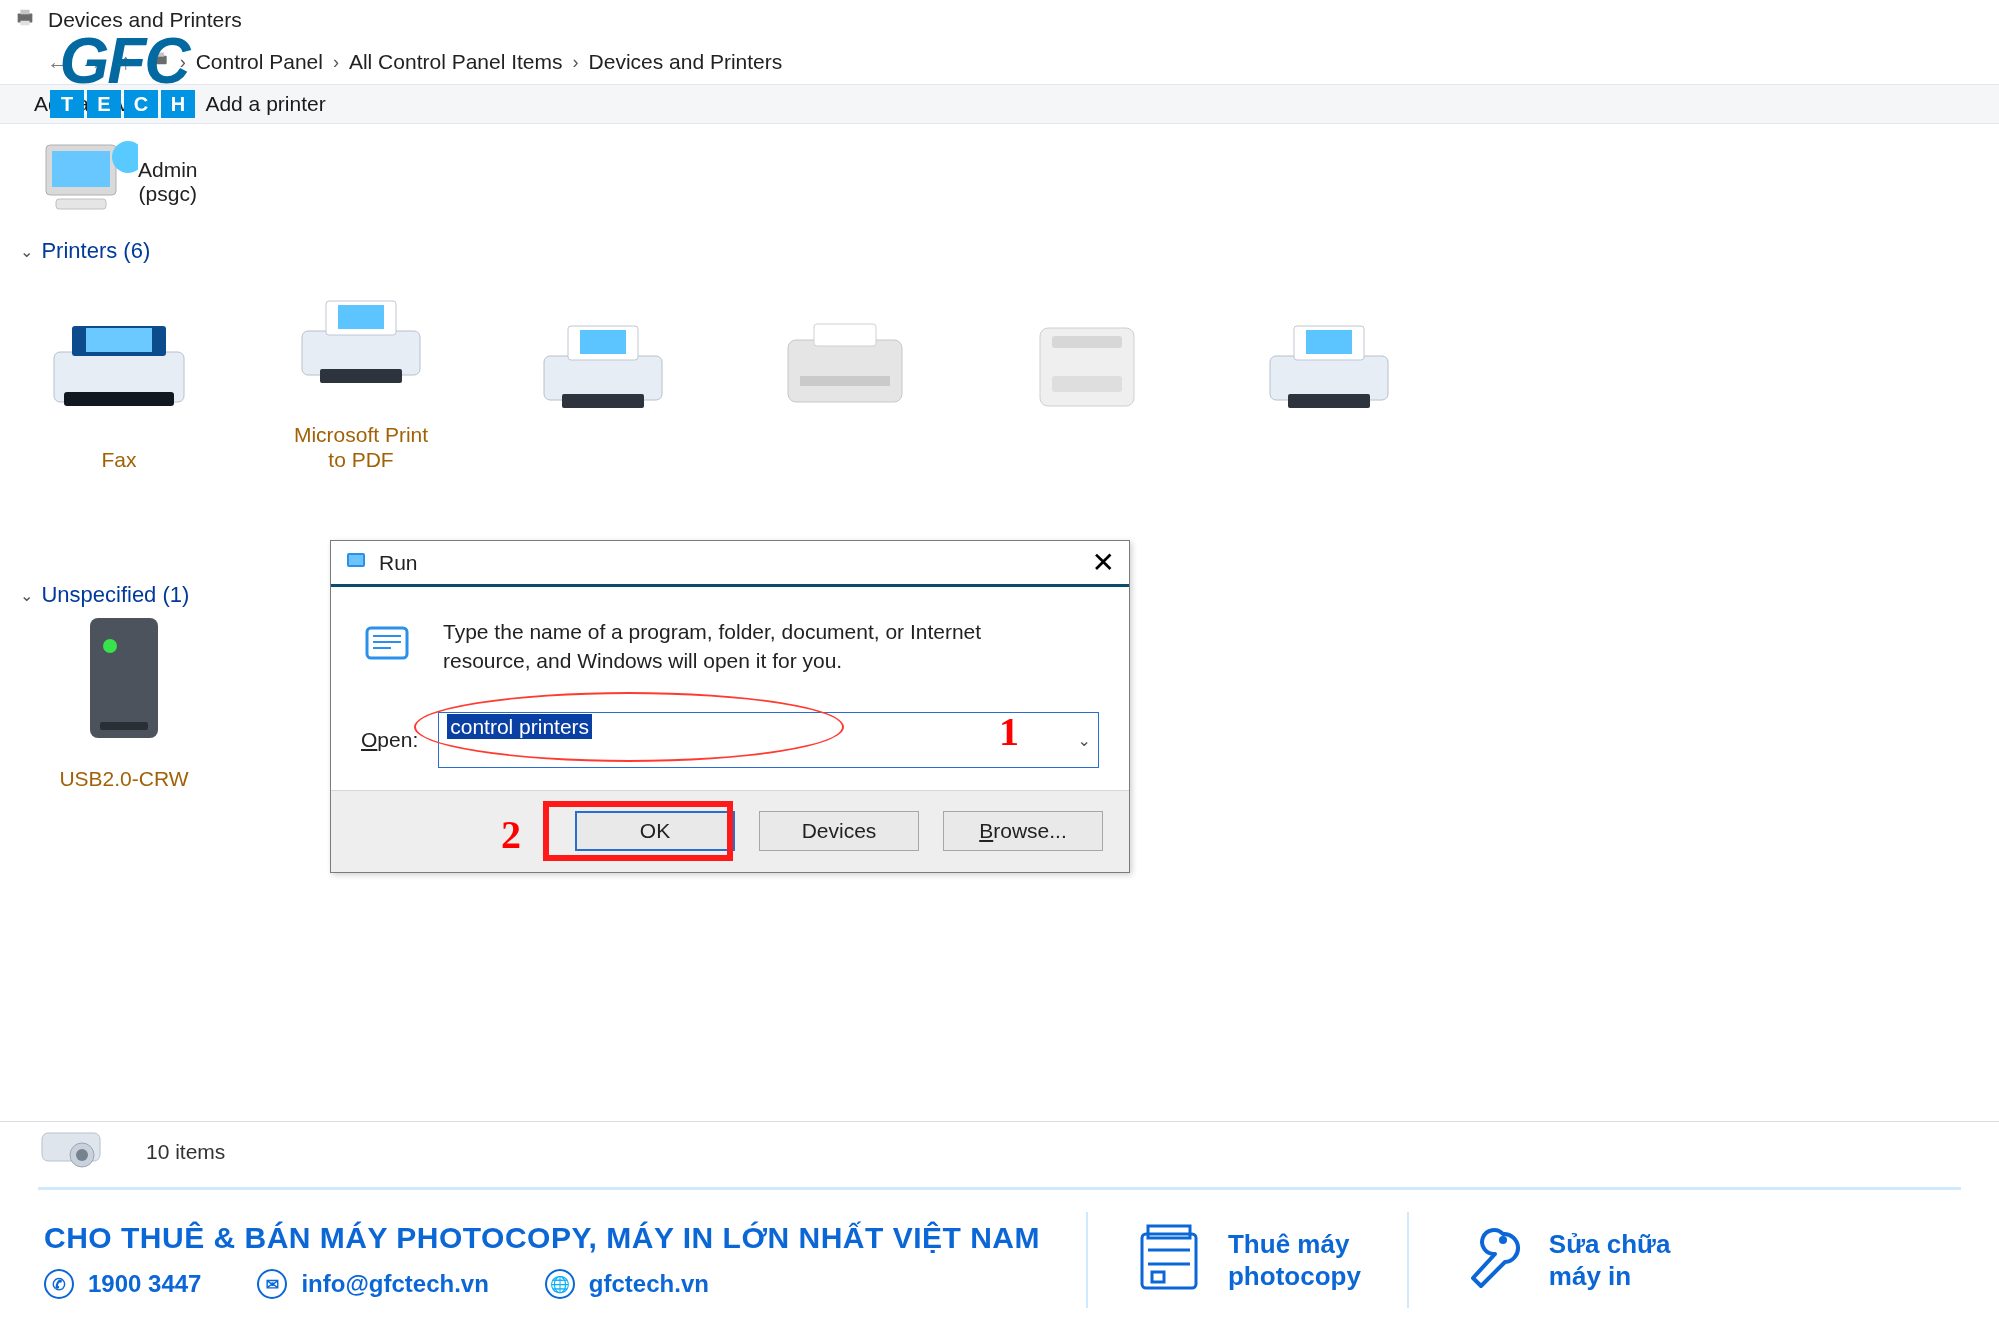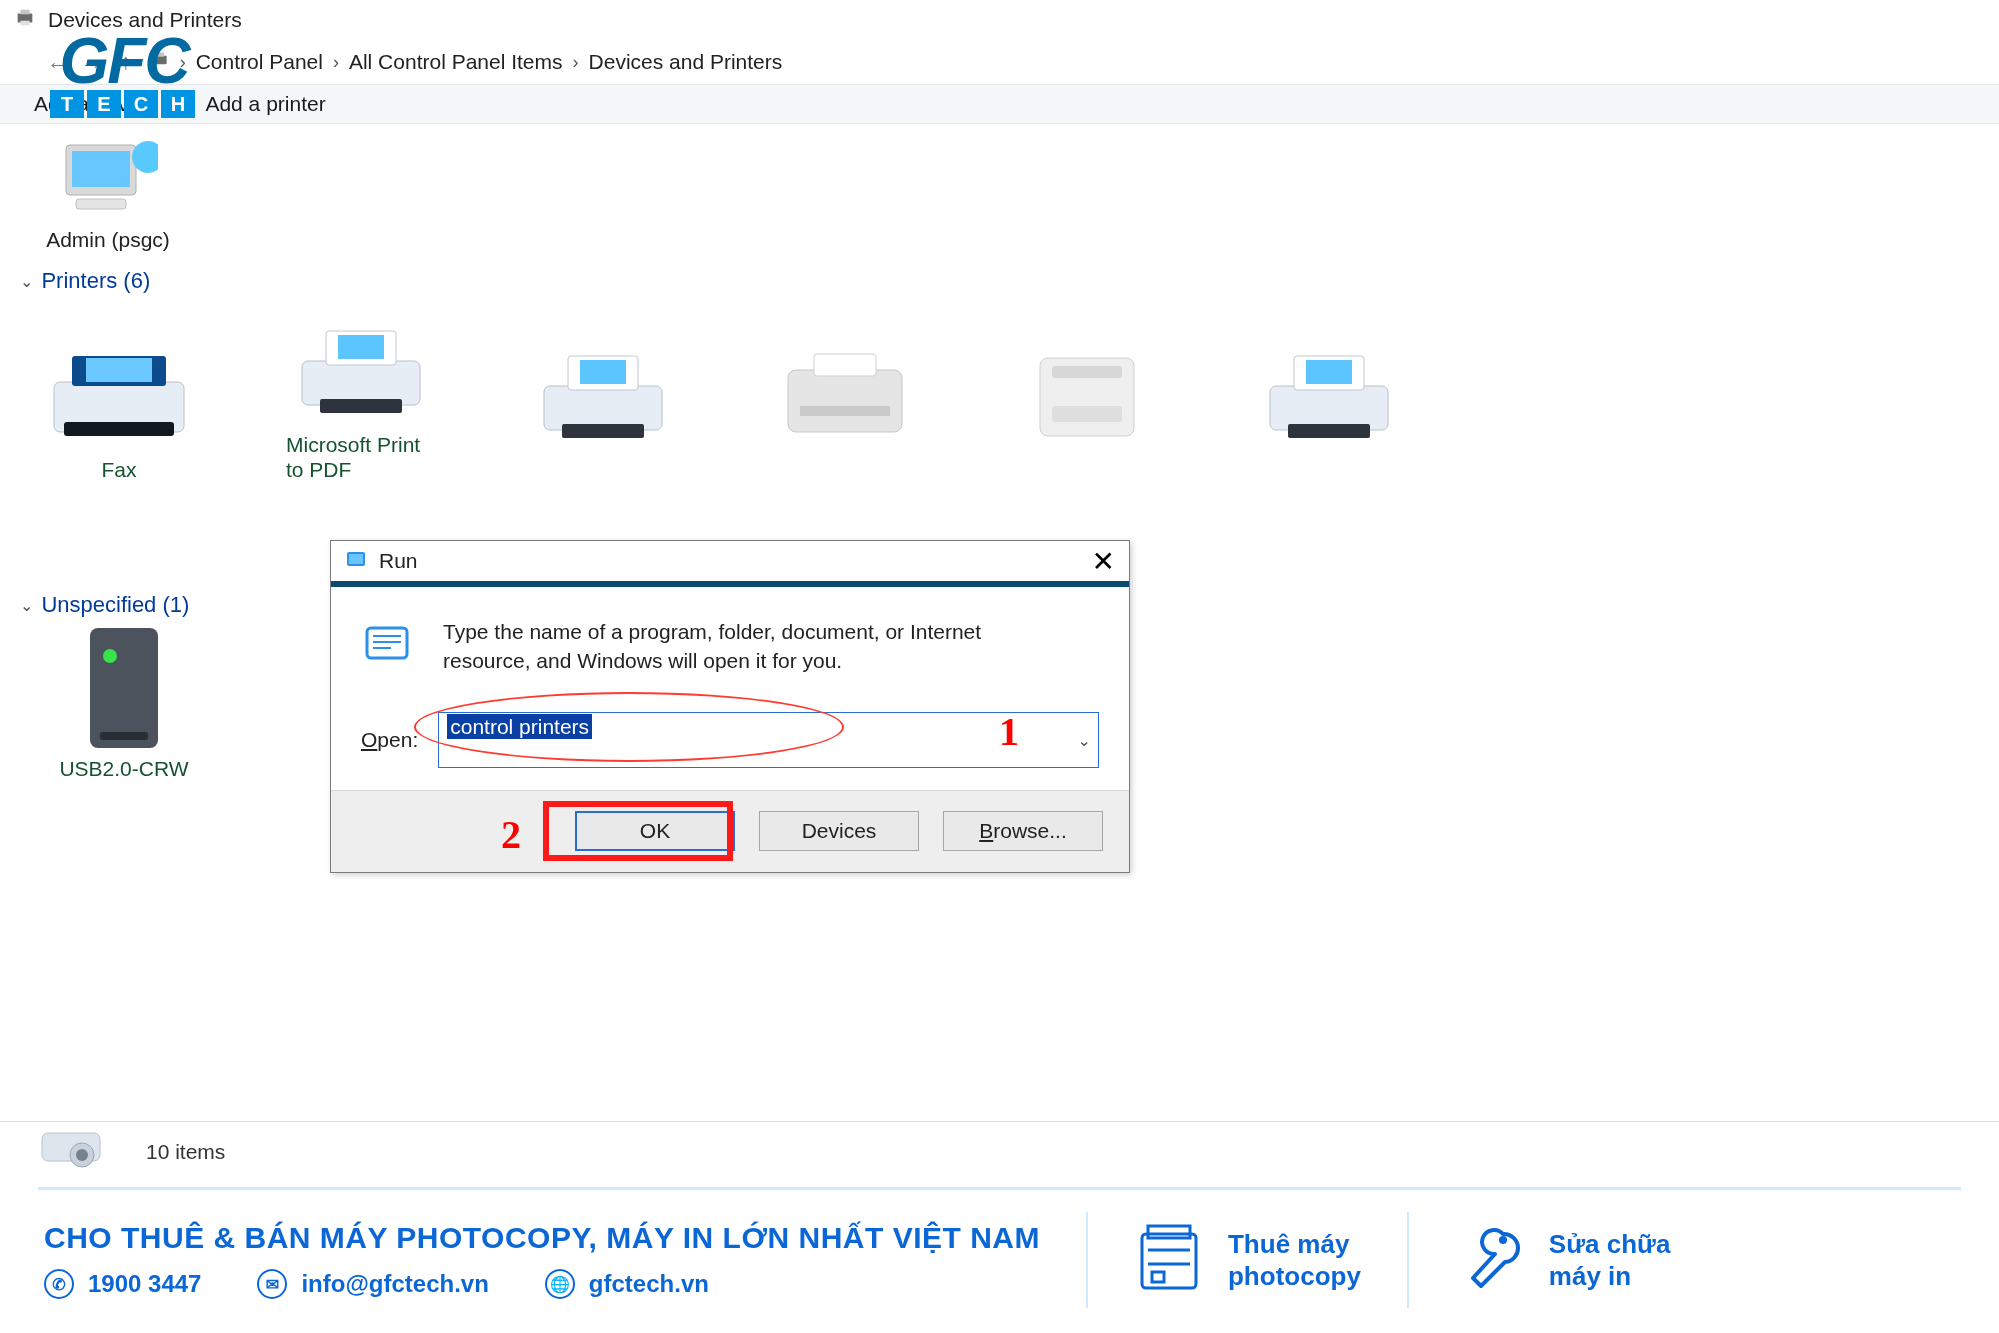--- a/index.html
+++ b/index.html
@@ -11,37 +11,37 @@
   .titlebar .icon svg { width: 22px; height: 22px; }
   .titlebar .title { font-size: 21px; color: #222; }
 
   .addrbar { height: 44px; display: flex; align-items: center; padding-left: 44px; gap: 10px; font-size: 21px; color: #222; }
   .nav-arrows span { display:inline-flex; align-items:center; justify-content:center; width:28px; height:28px; color:#7a7a7a; font-size:22px; }
   .bc-sep { color:#555; font-size:18px; }
 
   .toolbar { height: 40px; background:#f4f6f8; border-top:1px solid #e3e6ea; border-bottom:1px solid #e3e6ea; display:flex; align-items:center; padding-left:34px; gap:50px; font-size:21px; color:#1a1a1a; }
 
   .content { padding: 0 10px; }
-  .device-tile { display:flex; flex-direction:column; align-items:center; width:140px; }
+  .device-tile { display:flex; flex-direction:row; align-items:center; width:140px; }
   .device-tile .thumb { width:120px; height:86px; display:flex; align-items:center; justify-content:center; }
   .device-tile .label { margin-top:6px; font-size:21px; color:#222; text-align:center; }
 
   .section-header { display:flex; align-items:center; gap:8px; font-size:22px; color:#003a9b; margin: 16px 0 12px 10px; }
   .chev { font-size:16px; color:#555; }
 
   .printer-row { display:flex; gap:92px; padding-left:34px; align-items:flex-end; }
   .printer-tile { display:flex; flex-direction:column; align-items:center; width:150px; }
   .printer-tile .thumb { width:150px; height:120px; display:flex; align-items:center; justify-content:center; }
-  .printer-tile .label { margin-top:6px; font-size:21px; color:#14532d; line-height:1.2; }
+  .printer-tile .label { margin-top:26px; font-size:21px; color:#a16207; text-align:center; line-height:1.2; }
 
   .statusbar { position:absolute; left:0; right:0; bottom:152px; height:60px; border-top:1px solid #dadce0; display:flex; align-items:center; padding-left:36px; gap:40px; font-size:21px; color:#333; }
 
   
   .run-dialog { position:absolute; left:330px; top:540px; width:800px; background:#f3f3f3; border:1px solid #7a7a7a; box-shadow: 2px 2px 6px rgba(0,0,0,0.18); }
-  .run-title { height:46px; background:#fff; display:flex; align-items:center; justify-content:space-between; padding:0 14px; border-bottom:6px solid #0c4a6e; }
+  .run-title { height:46px; background:#fff; display:flex; align-items:center; justify-content:space-between; padding:0 14px; border-bottom:3px solid #0c4a6e; }
   .run-title .left { display:flex; align-items:center; gap:12px; font-size:21px; color:#222; }
   .run-title .close { font-size:28px; font-weight:300; cursor:pointer; }
   .run-body { padding:30px 30px 22px 30px; background:#fff; }
   .run-body .msg { display:flex; gap:30px; align-items:center; }
   .run-body .msg .txt { font-size:21px; color:#222; line-height:1.4; max-width:620px; }
   .run-open { display:flex; align-items:center; gap:20px; margin-top:36px; position:relative; }
   .run-open label { font-size:21px; color:#222; }
   .run-open label u { text-decoration:underline; }
   .open-field { flex:1; position:relative; }
   .open-input { width:100%; height:56px; border:1px solid #2a6dd1; background:#fff; padding:2px 30px 2px 8px; font-size:21px; }

